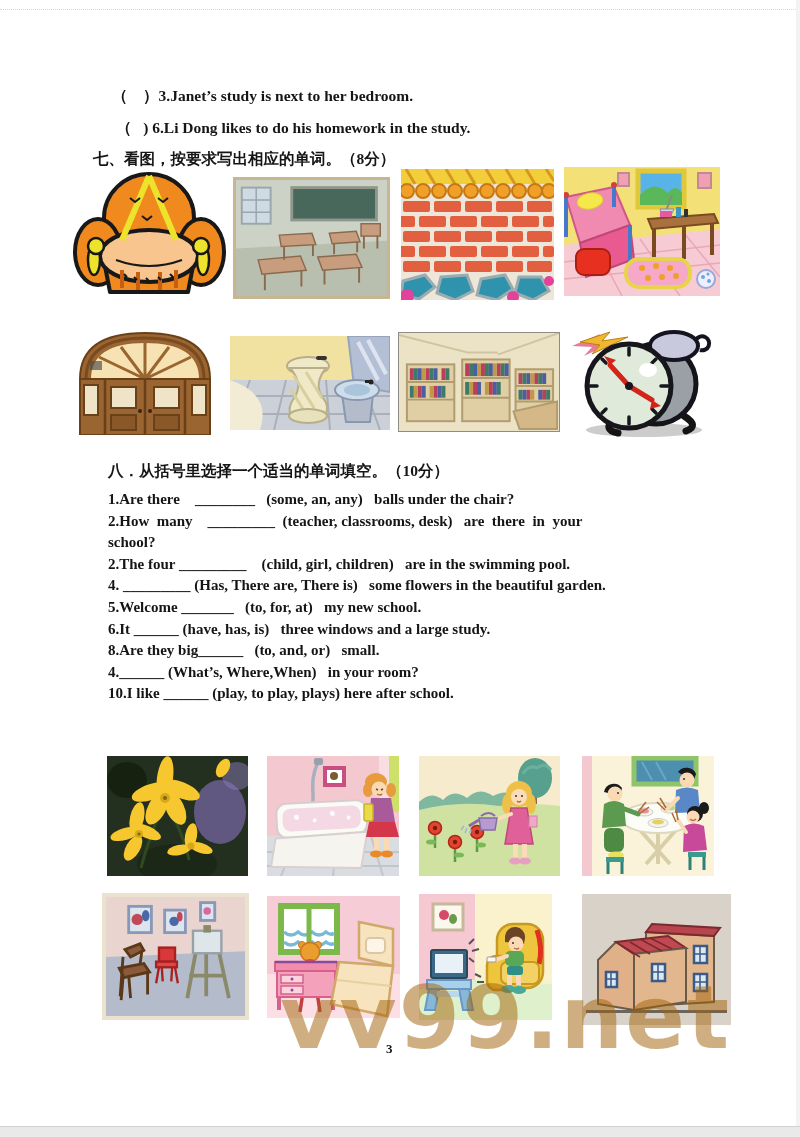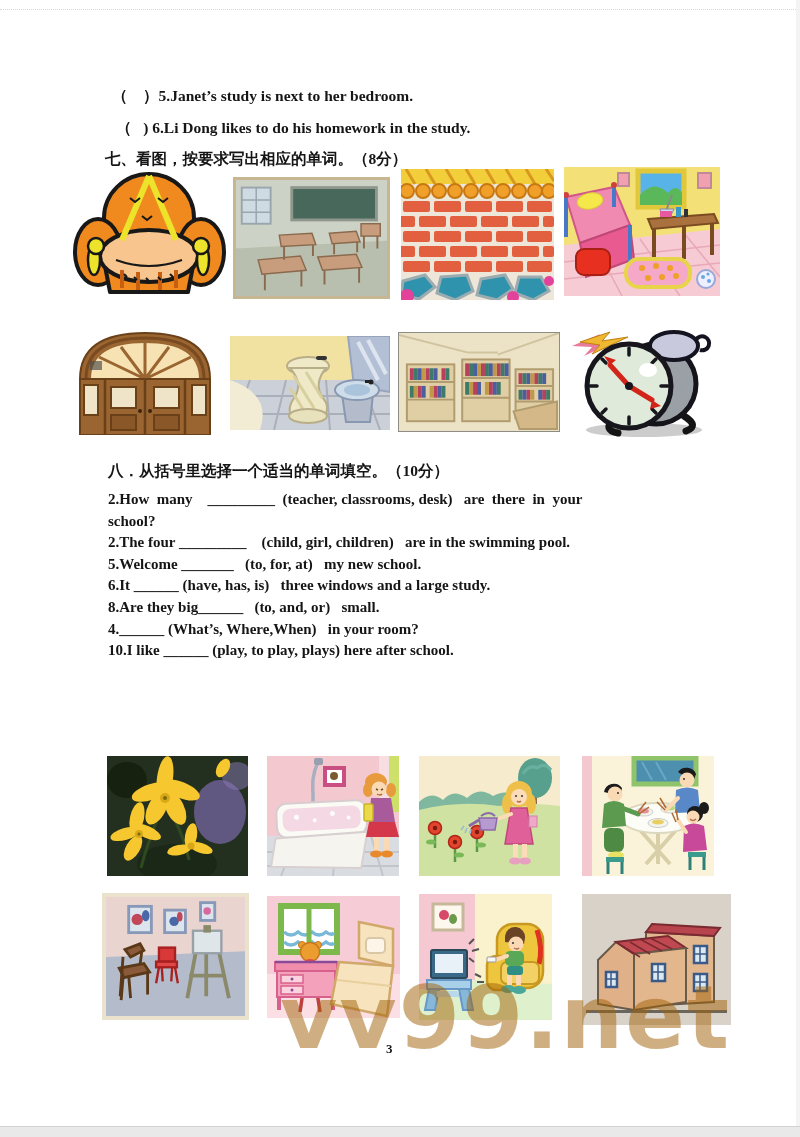--- a/index.html
+++ b/index.html
@@ -22,24 +22,24 @@
              z-index:10;pointer-events:none;}
   #pagenum{position:absolute;left:386px;top:1041px;font-size:13px;font-weight:bold;}
 </style>
 </head>
 <body>
 
 <div id="page">
   <div class="topline"></div>
   <div class="rightedge"></div>
 
-  <div class="item" style="left:112px;top:86px;">（    ）5.Janet’s study is next to her bedroom.</div>
+  <div class="item" style="left:112px;top:86px;">（    ）3.Janet’s study is next to her bedroom.</div>
   <div class="item" style="left:116px;top:118px;">（   ) 6.Li Dong likes to do his homework in the study.</div>
 
-  <div class="heading" style="left:105px;top:149px;">七、看图，按要求写出相应的单词。（8分）</div>
+  <div class="heading" style="left:93px;top:149px;">七、看图，按要求写出相应的单词。（8分）</div>
 
   <figure class="pic" style="left:72px;top:168px;width:155px;height:132px;">
     <svg viewBox="0 0 155 132" preserveAspectRatio="none">
       <g stroke="#181818" stroke-width="4" stroke-linejoin="round" stroke-linecap="round">
         <ellipse cx="77" cy="50" rx="45" ry="44" fill="#f08a1f"></ellipse>
         <ellipse cx="26" cy="84" rx="23" ry="33" fill="#f08a1f"></ellipse>
         <ellipse cx="129" cy="84" rx="23" ry="33" fill="#f08a1f"></ellipse>
         <path d="M33,98 L121,98 L116,124 L38,124 Z" fill="#f08a1f"></path>
         <ellipse cx="77" cy="88" rx="49" ry="26" fill="#f7c58d"></ellipse>
       </g>
@@ -343,23 +343,25 @@
       </g>
       <polygon points="48,39 42,30 54,34" fill="#d22418"></polygon>
       <polygon points="90,74 99,80 88,83" fill="#d22418"></polygon>
       <circle cx="67" cy="60" r="4" fill="#16161c"></circle>
       <ellipse cx="86" cy="44" rx="9" ry="7" fill="#ffffff"></ellipse>
     </svg>
   </figure>
 
   <div class="heading" style="left:108px;top:461px;">八．从括号里选择一个适当的单词填空。（10分）</div>
   <div id="q-list">
+    <div class="q">1.Are there    ________   (some, an, any)   balls under the chair?</div>
     <div class="q">2.How  many    _________  (teacher, classrooms, desk)   are  there  in  your
 school?</div>
     <div class="q">2.The four _________    (child, girl, children)   are in the swimming pool.</div>
+    <div class="q">4. _________ (Has, There are, There is)   some flowers in the beautiful garden.</div>
     <div class="q">5.Welcome _______   (to, for, at)   my new school.</div>
     <div class="q">6.It ______ (have, has, is)   three windows and a large study.</div>
     <div class="q">8.Are they big______   (to, and, or)   small.</div>
     <div class="q">4.______ (What’s, Where,When)   in your room?</div>
     <div class="q">10.I like ______ (play, to play, plays) here after school.</div>
   </div>
 
 
   <figure class="pic" style="left:107px;top:756px;width:141px;height:120px;">
     <svg viewBox="0 0 141 120" preserveAspectRatio="none">

